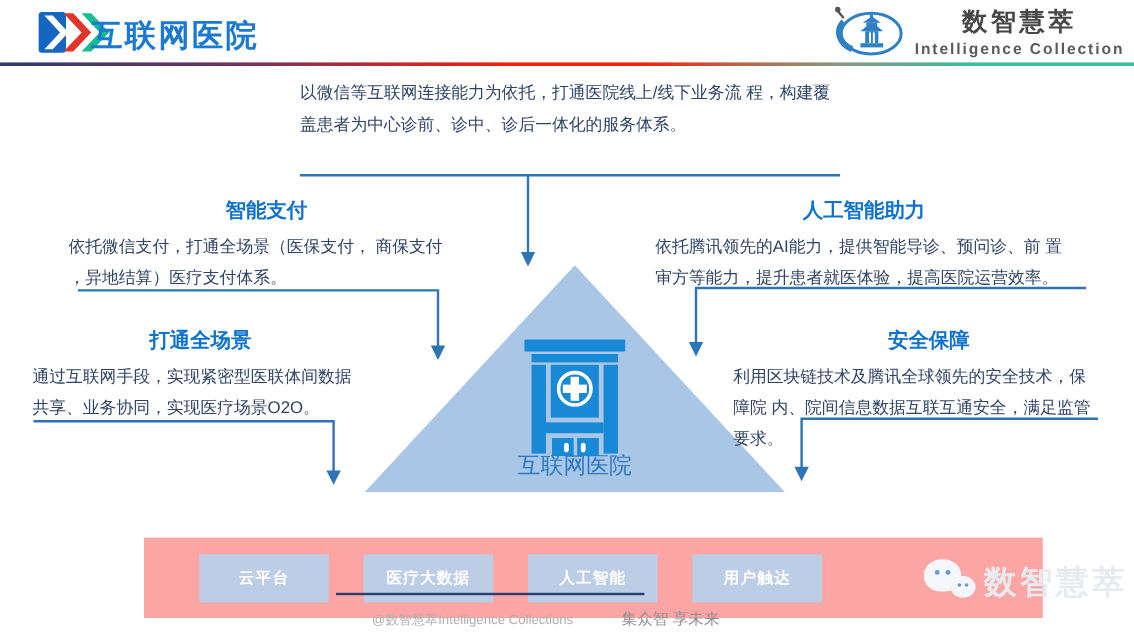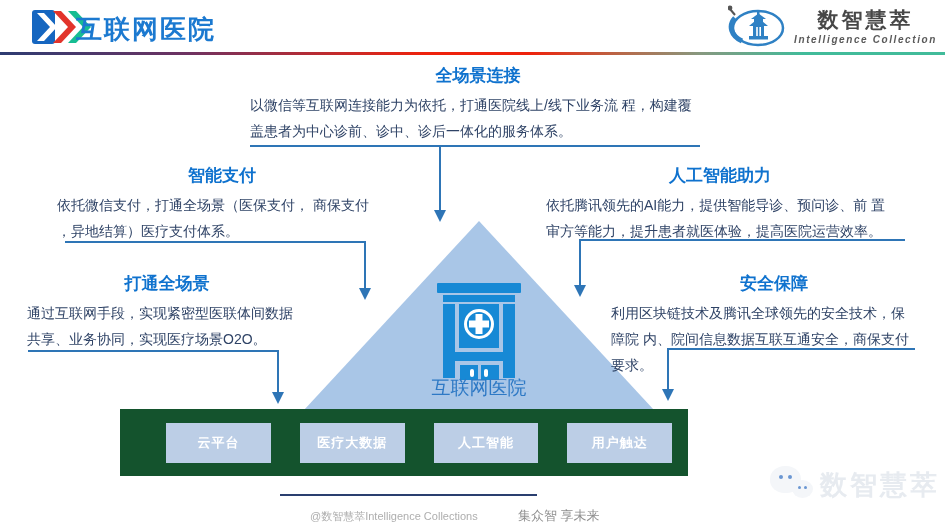--- a/index.html
+++ b/index.html
@@ -8,43 +8,43 @@
   .canvas { position:relative; width:945px; height:529px; background:#ffffff; overflow:hidden; }
 
   
   .header { position:absolute; left:0; top:0; width:945px; height:52px; }
   .logo-chevrons { position:absolute; left:32px; top:9px; width:62px; height:36px; }
   .page-title { position:absolute; left:76px; top:12px; font-size:26px; font-weight:bold;
                 color:#1b79d0; letter-spacing:2px; }
   .brand { position:absolute; right:8px; top:4px; display:flex; align-items:center; gap:8px; }
   .brand-text { display:flex; flex-direction:column; align-items:center; line-height:1; }
   .brand-name { font-size:21px; font-weight:bold; color:#474747; letter-spacing:3px; }
-  .brand-sub { font-size:10px; color:#5a5a5a; letter-spacing:1.6px; margin-top:5px; font-weight:bold;font-style:italic; }
+  .brand-sub { font-size:13px; color:#5a5a5a; letter-spacing:1.6px; margin-top:5px; font-weight:bold; }
   .divider { position:absolute; left:0; top:52px; width:945px; height:3px;
     background:linear-gradient(90deg,#2d3c72 0%,#6e3261 20%,#c62a2a 36%,#ee220c 45%,#ee220c 56%,#b66a4a 66%,#87987f 74%,#41bb9a 85%,#41bb9a 100%); }
 
   
   .diagram-svg { position:absolute; left:0; top:0; width:945px; height:529px; z-index:1; }
 
   
   .block { position:absolute; z-index:2; }
   .block-title { font-size:17px; font-weight:bold; color:#0f72ce; text-align:center; margin-bottom:5px; }
   .block-line { font-size:14px; color:#2f4366; line-height:26px; white-space:nowrap; }
   .blk-top { left:250px; top:64px; width:456px; }
   .blk-left { left:57px; top:164px; width:330px; }
   .blk-right { left:546px; top:164px; width:348px; }
   .blk-bl { left:27px; top:272px; width:280px; }
   .blk-br { left:611px; top:272px; width:326px; }
 
   .triangle-label { position:absolute; left:404px; top:375px; width:150px; text-align:center;
                     font-size:19px; color:#2e79c5; z-index:2; }
 
   
-  .foundation-bar { position:absolute; left:120px; top:409px; width:568px; height:67px;
-                    background:#14532d; display:flex; align-items:center; z-index:1;
+  .foundation-bar { position:absolute; left:120px; top:448px; width:749px; height:67px;
+                    background:#fca5a5; display:flex; align-items:center; z-index:1;
                     padding-left:46px; padding-right:16px; gap:29px; }
   .foundation-box { width:108px; height:40px; background:#bccee6; color:#ffffff;
                     font-size:13px; font-weight:bold; display:flex; align-items:center;
                     justify-content:center; letter-spacing:1px; }
 
   
   .watermark { position:absolute; left:770px; top:464px; display:flex; align-items:center; z-index:3; }
   .wm-icon { position:relative; width:50px; height:42px; }
   .wm-bubble-big { position:absolute; left:0; top:2px; width:31px; height:27px;
                    background:#f4f6f9; border-radius:48% 48% 46% 46%; }
@@ -124,21 +124,20 @@
       <rect x="469" y="320.5" width="20" height="7" fill="#ffffff"></rect>
       <rect x="455" y="352" width="48" height="9"></rect>
       <rect x="460" y="365" width="18" height="15"></rect>
       <rect x="481" y="365" width="18" height="15"></rect>
       <rect x="470" y="369" width="4" height="8" rx="2" fill="#ffffff"></rect>
       <rect x="484" y="369" width="4" height="8" rx="2" fill="#ffffff"></rect>
     </g>
   </svg>
 
   <div class="block blk-top">
-    <div class="block-title">全场景连接</div>
     <div class="block-line">以微信等互联网连接能力为依托，打通医院线上/线下业务流 程，构建覆</div>
     <div class="block-line">盖患者为中心诊前、诊中、诊后一体化的服务体系。</div>
   </div>
 
   <div class="block blk-left">
     <div class="block-title">智能支付</div>
     <div class="block-line">依托微信支付，打通全场景（医保支付， 商保支付</div>
     <div class="block-line">，异地结算）医疗支付体系。</div>
   </div>
 
@@ -150,21 +149,21 @@
 
   <div class="block blk-bl">
     <div class="block-title">打通全场景</div>
     <div class="block-line">通过互联网手段，实现紧密型医联体间数据</div>
     <div class="block-line">共享、业务协同，实现医疗场景O2O。</div>
   </div>
 
   <div class="block blk-br">
     <div class="block-title">安全保障</div>
     <div class="block-line">利用区块链技术及腾讯全球领先的安全技术，保</div>
-    <div class="block-line">障院 内、院间信息数据互联互通安全，商保支付</div>
+    <div class="block-line">障院 内、院间信息数据互联互通安全，满足监管</div>
     <div class="block-line">要求。</div>
   </div>
 
   <div class="triangle-label">互联网医院</div>
 
   <div class="foundation-bar">
     <div class="foundation-box">云平台</div>
     <div class="foundation-box">医疗大数据</div>
     <div class="foundation-box">人工智能</div>
     <div class="foundation-box">用户触达</div>

